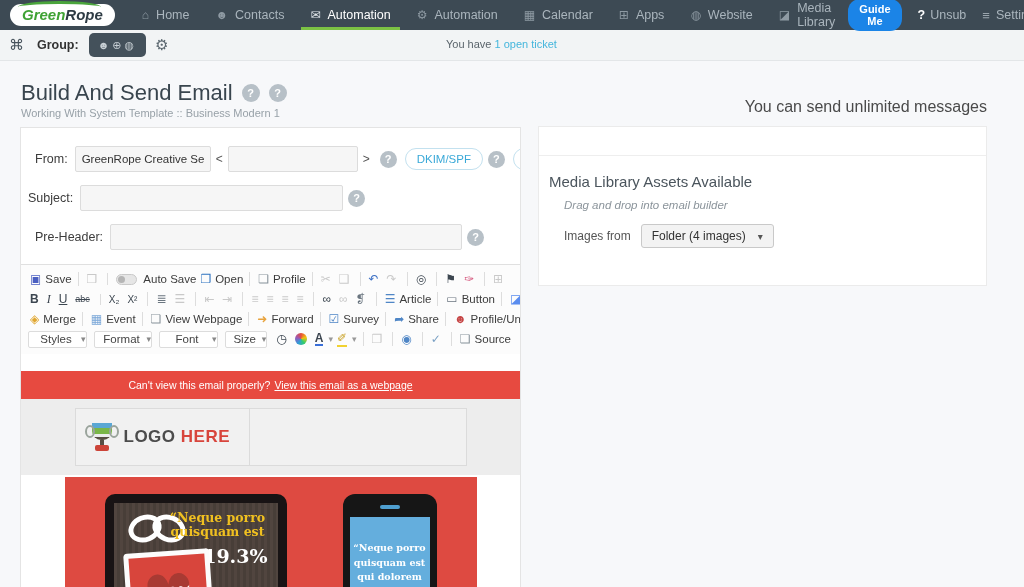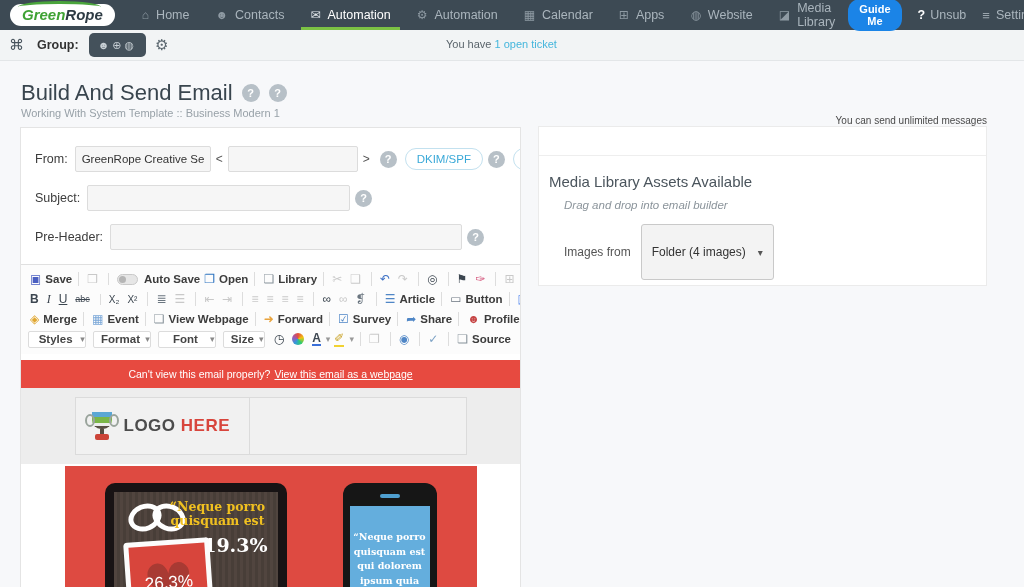--- a/index.html
+++ b/index.html
@@ -33,64 +33,64 @@
   .group-pill .ic{font-size:11px;color:#c7cfd4;margin-right:3px;}
   .group-gear{margin-left:9px;font-size:15px;color:#5c6870;cursor:pointer;background:none;border:none;}
   .ticket{position:absolute;left:446px;top:8px;font-size:11px;color:#5a646b;}
   .ticket a{color:var(--link-blue,#45b6dc);text-decoration:none;cursor:pointer;margin-left:3px;}
 
   
   .page-title{position:absolute;left:21px;top:80px;font-size:22px;color:#39454e;display:flex;align-items:center;}
   .qmark{width:17px;height:17px;border-radius:50%;background:#b7c0c7;color:#fff;font-size:11px;font-weight:bold;display:inline-flex;align-items:center;justify-content:center;cursor:pointer;flex:none;}
   .page-title .qmark{width:18px;height:18px;margin-left:9px;}
   .page-sub{position:absolute;left:21px;top:107px;font-size:11px;color:#98a1a8;}
-  .quota{position:absolute;right:37px;top:115px;font-size:10px;color:#4a4a4a;}
+  .quota{position:absolute;right:37px;top:98px;font-size:16px;color:#4a4a4a;}
 
   
   .left-card{position:absolute;left:20px;top:127px;width:501px;height:461px;background:#fff;border:1px solid #e4e4e4;overflow:hidden;}
   .row{display:flex;align-items:center;margin-left:14px;}
   .row-from{margin-top:18px;}
-  .row-subject{margin-top:13px;}
+  .row-subject{margin-top:13px;margin-left:7px;}
   .row-pre{margin-top:13px;}
   .f-label{font-size:12.5px;color:#3c3c3c;margin-right:7px;}
   .f-input{height:26px;background:#f6f6f6;border:1px solid #dcdcdc;border-radius:2px;font-size:11.5px;color:#333;padding:0 6px;font-family:inherit;}
   .in-fromname{width:136px;}
   .in-fromaddr{width:130px;}
   .in-subject{width:263px;}
   .in-pre{width:352px;}
   .lt,.gt{color:#555;font-size:12px;margin:0 5px;}
   .row .qmark{margin:0 5px;}
   .pill-btn{border:1px solid #c3e1ef;background:#fff;color:#3aa9d8;border-radius:13px;padding:4px 11px;font-size:11.5px;cursor:pointer;font-family:inherit;margin-left:3px;}
 
   
   .tb{margin-top:14px;border-top:1px solid #e0e0e0;background:#fcfcfc;padding:4px 7px 5px;}
   .tb-row{display:flex;align-items:center;height:20px;font-size:11.5px;color:#3c3c3c;white-space:nowrap;}
   .tb-item{display:inline-flex;align-items:center;cursor:pointer;margin-right:2px;}
   .tb-item .ic{font-size:12px;margin:0 2px;color:#3c4650;display:inline-flex;align-items:center;justify-content:center;}
-  .tb-item .lb{margin-left:2px;font-weight:bold;}
+  .tb-item .lb{margin-left:2px;}
   .tb-item.disabled{color:#c9c9c9;}
   .tb-item.disabled .ic{color:#c9c9c9 !important;}
   .tb-item.sep{border-left:1px solid #ddd;padding-left:6px;margin-left:4px;}
   .bold-icon{font-weight:bold;}
   .italic-icon{font-style:italic;font-family:"Liberation Serif",serif;}
   .underline-icon{text-decoration:underline;}
   .strike-icon{text-decoration:line-through;font-size:9px !important;}
   .subscript-icon,.superscript-icon{font-size:10px !important;}
   .tb-item.toggle .ic{width:21px;height:11px;background:#e6e6e6;border:1px solid #c9c9c9;border-radius:6px;position:relative;margin-right:4px;}
   .tb-item.toggle .ic::after{content:"";position:absolute;left:1px;top:1px;width:7px;height:7px;border-radius:50%;background:#b5b5b5;}
   .tb-item.dropdown{border:1px solid #dcdcdc;background:#fff;border-radius:2px;height:17px;padding:0 0;margin-right:7px;justify-content:space-between;color:#444;width:66px;}
   .tb-item.dropdown::after{content:"▾";color:#888;font-size:9px;margin-left:4px;}
   .tb-row4 .dropdown:nth-child(4){width:48px;}
   .tb-item.colorwheel .ic{width:12px;height:12px;border-radius:50%;background:conic-gradient(#e74c3c,#f1c40f,#2ecc71,#3498db,#9b59b6,#e74c3c);}
   .tb-item.textcolor .ic{border-bottom:2px solid #3a6fd8;font-weight:bold;line-height:1;}
   .tb-item.textcolor::after,.tb-item.highlight::after{content:"▾";color:#999;font-size:9px;margin-left:1px;}
   .tb-item.highlight .ic{border-bottom:2px solid #f1d231;}
 
   
-  .banner{margin-top:6px;background:var(--banner-red,#e74a40);color:#fff;text-align:center;font-size:10.5px;padding:8px 0;}
+  .banner{margin-top:17px;background:var(--banner-red,#e74a40);color:#fff;text-align:center;font-size:10.5px;padding:8px 0;}
   .banner a{color:#fff;text-decoration:underline;cursor:pointer;margin-left:4px;}
   .em-head{background:#ededed;padding:9px 0 9px;}
   .em-head-box{margin:0 auto;width:392px;height:58px;border:1px solid #dbdbdb;background:#f1f1f1;display:flex;}
   .em-logo-cell{width:174px;border-right:1px solid #dbdbdb;display:flex;align-items:center;padding-left:13px;}
   .em-logo-text{margin-left:9px;font-size:17px;font-weight:bold;letter-spacing:.5px;}
   .em-logo-text .dk{color:#4c4c4c;}
   .em-logo-text .rd{color:#d8453c;}
   .em-links-cell{flex:1;display:flex;align-items:flex-end;justify-content:flex-end;padding:0 13px 10px 0;}
   .em-link{font-size:11px;font-weight:bold;color:#3a3a3a;text-decoration:underline;margin-left:17px;cursor:pointer;}
   .trophy{position:relative;width:26px;height:31px;flex:none;}
@@ -119,21 +119,21 @@
   .phone-screen{margin:0 7px;background:#64aedd;height:170px;padding-top:24px;color:#fff;font-size:9.5px;line-height:1.55;text-align:center;white-space:pre-line;}
 
   
   .right-card{position:absolute;left:538px;top:126px;width:449px;height:160px;background:#fff;border:1px solid #ebebeb;}
   .tabs{display:flex;padding:15px 25px 0;border-bottom:1px solid #eee;}
   .tab{font-size:13px;color:#5c5c5c;padding-bottom:10px;margin-right:40px;cursor:pointer;}
   .tab.active{color:#3a3a3a;border-bottom:3px solid var(--accent,#7cc244);}
   .panel-h{margin:17px 0 0 10px;font-size:15px;color:#4b555d;}
   .panel-sub{margin:9px 0 0 25px;font-style:italic;font-size:11.5px;color:#8b949b;}
   .panel-row{margin:13px 0 0 25px;display:flex;align-items:center;font-size:12px;color:#555;}
-  .folder-select{margin-left:10px;background:#f3f3f3;border:1px solid #c9c9c9;border-radius:3px;padding:20px 10px;font-size:12px;color:#333;display:inline-flex;align-items:center;cursor:pointer;font-family:inherit;}
+  .folder-select{margin-left:10px;background:#f3f3f3;border:1px solid #c9c9c9;border-radius:3px;padding:4px 10px;font-size:12px;color:#333;display:inline-flex;align-items:center;cursor:pointer;font-family:inherit;}
   .folder-select .chev{margin-left:12px;font-size:10px;color:#555;}
 </style>
 </head>
 <body>
 
 <div class="stage">
 
   <header class="nav">
     <div class="logo">
       <span class="lg-green">Green</span><span class="lg-rope">Rope</span>
@@ -250,21 +250,21 @@
           <span class="tb-item sep toggle">
             <span class="ic"></span>
             <span class="lb">Auto Save</span>
           </span>
           <span class="tb-item">
             <span class="ic open-folder-icon" style="color: rgb(47, 116, 192);">❐</span>
             <span class="lb">Open</span>
           </span>
           <span class="tb-item sep">
             <span class="ic template-icon" style="color: rgb(138, 148, 156);">❏</span>
-            <span class="lb">Library</span>
+            <span class="lb">Profile</span>
           </span>
           <span class="tb-item sep disabled">
             <span class="ic cut-icon">✂</span>
             <span class="lb"></span>
           </span>
           <span class="tb-item disabled">
             <span class="ic copy-icon">❑</span>
             <span class="lb"></span>
           </span>
           <span class="tb-item sep">

